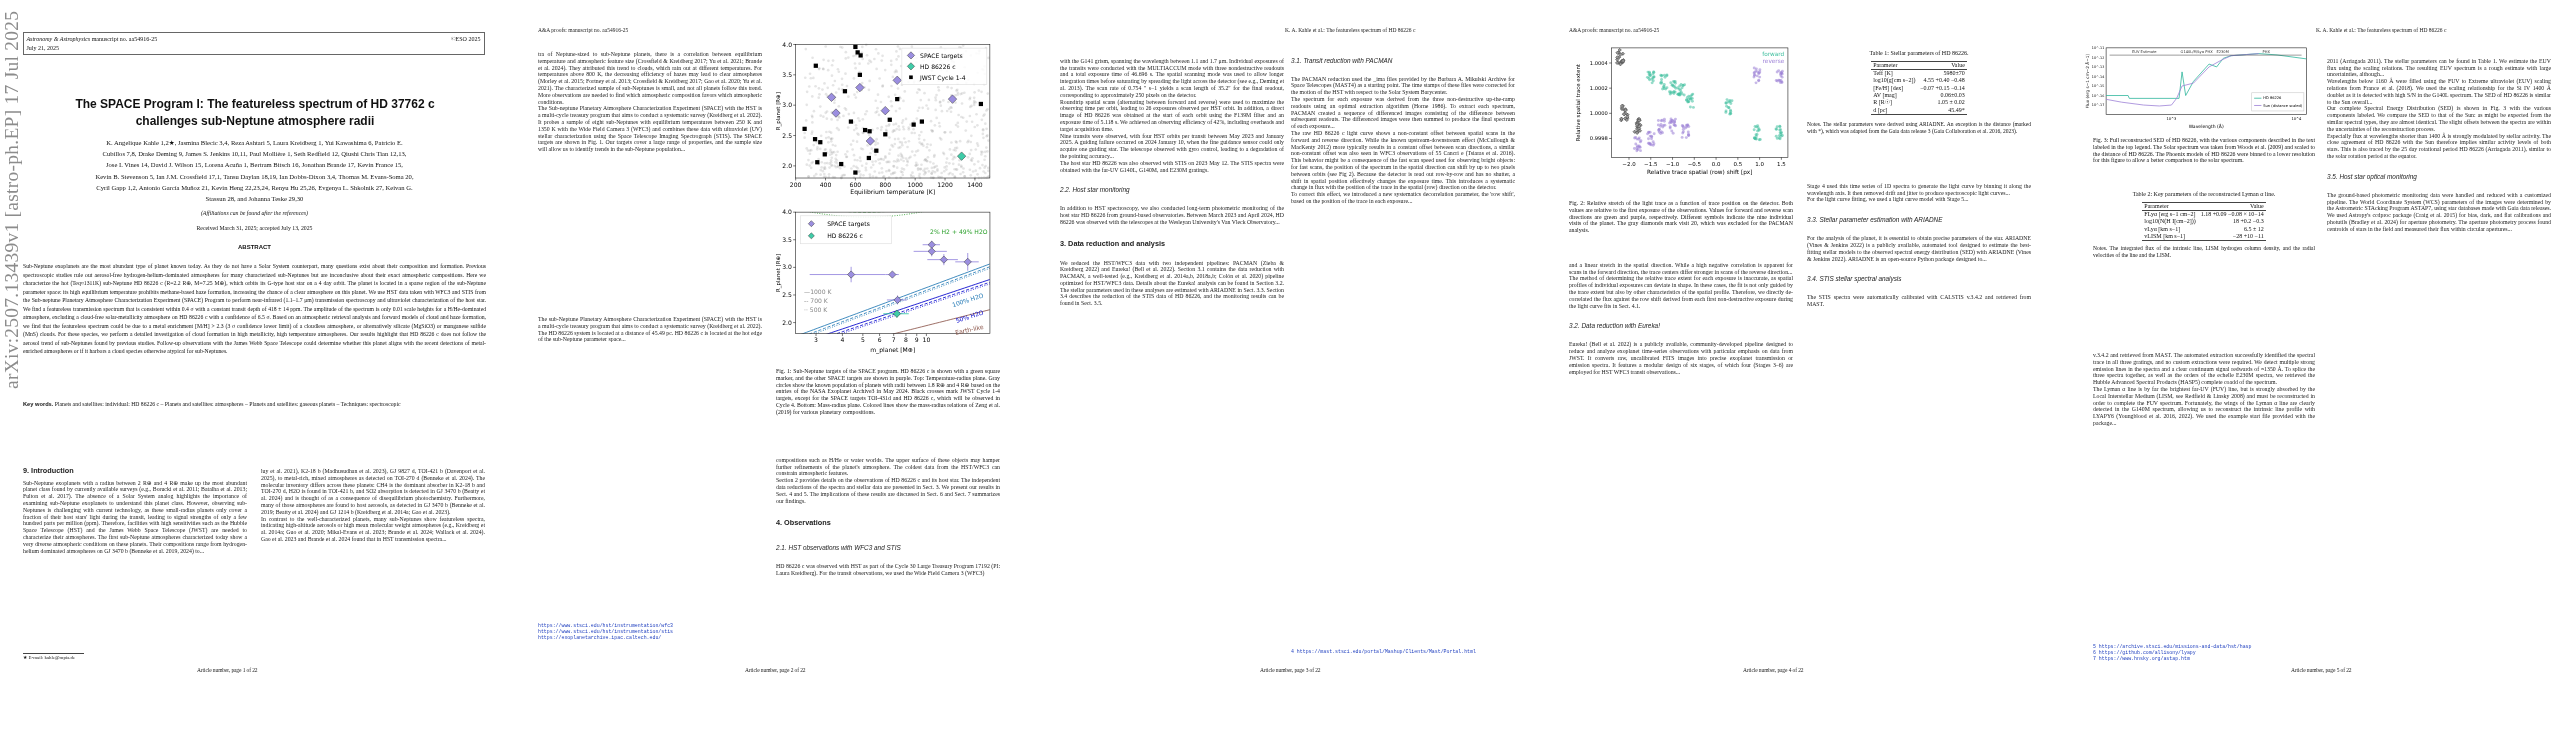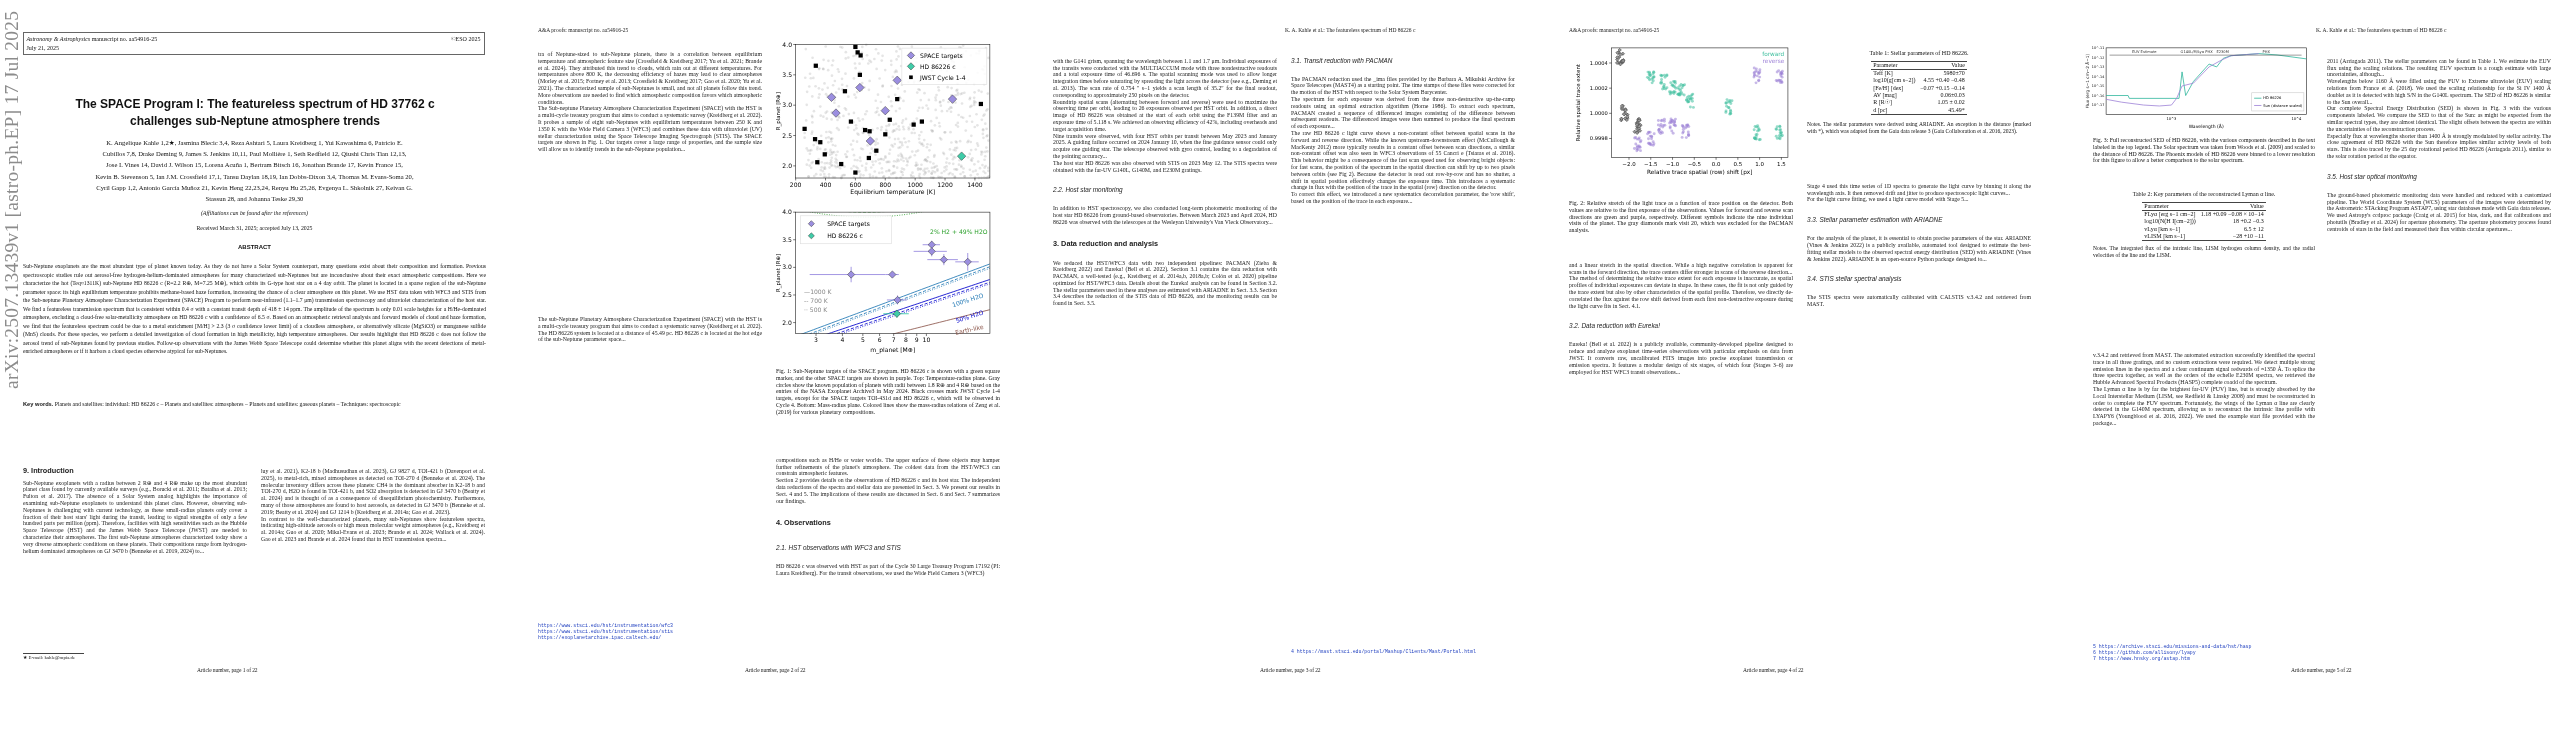--- a/index.html
+++ b/index.html
@@ -43,21 +43,21 @@
 
 <div class="page p1">
   <div class="arxiv">arXiv:2507.13439v1  [astro-ph.EP]  17 Jul 2025</div>
   <div class="headbox">
     <div><i>Astronomy &amp; Astrophysics</i> <span>manuscript no. aa54916-25</span></div>
     <div>July 21, 2025</div>
     <div class="eso">©ESO 2025</div>
   </div>
   <div class="title">
     <div>The SPACE Program I: The featureless spectrum of HD 37762 c</div>
-    <div>challenges sub-Neptune atmosphere trends</div>
+    <div>challenges sub-Neptune atmosphere radii</div>
   </div>
   <div class="authors">
     <div>K. Angelique Kahle 1,2★, Jasmina Blecic 3,4, Reza Ashtari 5, Laura Kreidberg 1, Yui Kawashima 6, Patricio E.</div>
     <div>Cubillos 7,8, Drake Deming 9, James S. Jenkins 10,11, Paul Mollière 1, Seth Redfield 12, Qiushi Chris Tian 12,13,</div>
     <div>Jose I. Vines 14, David J. Wilson 15, Lorena Acuña 1, Bertram Bitsch 16, Jonathan Brande 17, Kevin France 15,</div>
     <div>Kevin B. Stevenson 5, Ian J.M. Crossfield 17,1, Tansu Daylan 18,19, Ian Dobbs-Dixon 3,4, Thomas M. Evans-Soma 20,</div>
     <div>Cyril Gapp 1,2, Antonio García Muñoz 21, Kevin Heng 22,23,24, Renyu Hu 25,26, Evgenya L. Shkolnik 27, Keivan G.</div>
     <div>Stassun 28, and Johanna Teske 29,30</div>
   </div>
   <div class="affil">(Affiliations can be found after the references)</div>
@@ -945,21 +945,21 @@
   <div class="mono" style="position:absolute; left:23px; top:623px; width:224px; font-size:4.9px; line-height:6px;">
     <div class="link">https://www.stsci.edu/hst/instrumentation/wfc3</div>
     <div class="link">https://www.stsci.edu/hst/instrumentation/stis</div>
     <div class="link">https://exoplanetarchive.ipac.caltech.edu/</div>
   </div>
   <div class="footer" style="left:230px;">Article number, page 2 of 22</div>
 </div>
 
 <div class="page p3">
   <div class="runhead" style="left:255px;">K. A. Kahle et al.: The featureless spectrum of HD 86226 c</div>
-  <div class="col" style="left:23px; top:51px; width:224px; white-space:pre-line;">
+  <div class="col" style="left:30px; top:51px; width:224px; white-space:pre-line;">
     <div>with the G141 grism, spanning the wavelength between 1.1 and 1.7 μm. Individual exposures of the transits were conducted with the MULTIACCUM mode with three nondestructive readouts and a total exposure time of 46.696 s. The spatial scanning mode was used to allow longer integration times before saturating by spreading the light across the detector (see e.g., Deming et al. 2013). The scan rate of 0.754 ″ s−1 yields a scan length of 35.2″ for the final readout, corresponding to approximately 250 pixels on the detector.
 Roundtrip spatial scans (alternating between forward and reverse) were used to maximize the observing time per orbit, leading to 26 exposures observed per HST orbit. In addition, a direct image of HD 86226 was obtained at the start of each orbit using the F139M filter and an exposure time of 5.118 s. We achieved an observing efficiency of 42%, including overheads and target acquisition time.
 Nine transits were observed, with four HST orbits per transit between May 2023 and January 2025. A guiding failure occurred on 2024 January 10, when the fine guidance sensor could only acquire one guiding star. The telescope observed with gyro control, leading to a degradation of the pointing accuracy...
 The host star HD 86226 was also observed with STIS on 2023 May 12. The STIS spectra were obtained with the far-UV G140L, G140M, and E230M gratings.</div>
     <div class="h-sub">2.2. Host star monitoring</div>
     <div>In addition to HST spectroscopy, we also conducted long-term photometric monitoring of the host star HD 86226 from ground-based observatories. Between March 2023 and April 2024, HD 86226 was observed with the telescopes at the Wesleyan University's Van Vleck Observatory...</div>
     <div class="h-sec">3. Data reduction and analysis</div>
     <div>We reduced the HST/WFC3 data with two independent pipelines: PACMAN (Zieba &amp; Kreidberg 2022) and Eureka! (Bell et al. 2022). Section 3.1 contains the data reduction with PACMAN, a well-tested (e.g., Kreidberg et al. 2014a,b, 2018a,b; Colón et al. 2020) pipeline optimized for HST/WFC3 data. Details about the Eureka! analysis can be found in Section 3.2. The stellar parameters used in these analyses are estimated with ARIADNE in Sect. 3.3. Section 3.4 describes the reduction of the STIS data of HD 86226, and the monitoring results can be found in Sect. 3.5.</div>
   </div>
   <div class="col" style="left:261px; top:51px; width:224px; white-space:pre-line;">

